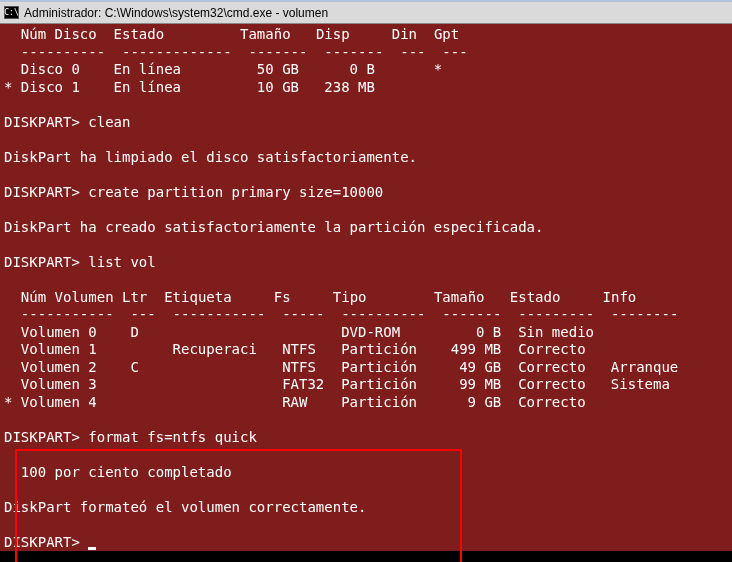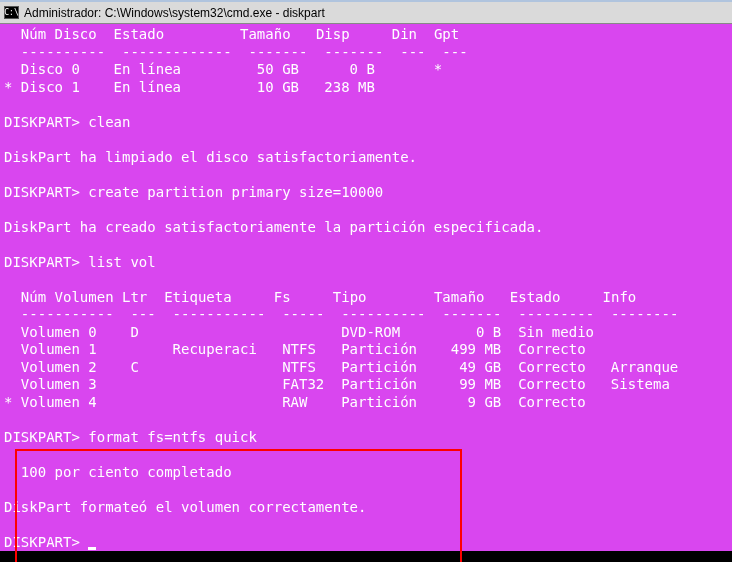--- a/index.html
+++ b/index.html
@@ -36,21 +36,21 @@
   font-size: 8px;
   font-family: monospace;
   display: inline-flex;
   align-items: center;
   justify-content: center;
   margin-right: 5px;
   border: 1px solid #555;
   line-height: 1;
 }
 .terminal {
-  background: #d946ef;
+  background: #7f1d1d;
   color: #fff;
   padding: 2px 0 0 0;
   white-space: pre;
   line-height: 1.25;
   position: relative;
 }
 .line { padding: 0 0 0 4px; }
 .cursor {
   display: inline-block;
   width: 8px;
@@ -68,17 +68,17 @@
   width: 447px;
   height: 118px;
 }
 </style>
 </head>
 <body>
 
 <div class="window">
   <div class="title-bar">
     <span class="icon">C:\</span>
-    <span>Administrador: C:\Windows\system32\cmd.exe - diskpart</span>
+    <span>Administrador: C:\Windows\system32\cmd.exe - volumen</span>
   </div>
 
   <div class="terminal"><div class="line">  <span>Núm Disco</span>  <span>Estado</span>         <span>Tamaño</span>   <span>Disp</span>     <span>Din</span>  <span>Gpt</span></div><div class="line">  <span>----------</span>  <span>-------------</span>  <span>-------</span>  <span>-------</span>  <span>---</span>  <span>---</span></div><div id="disk-rows"><div class="line">  Disco 0    En línea         50 GB      0 B       *</div><div class="line">* Disco 1    En línea         10 GB   238 MB        </div></div><div class="line"> </div><div class="line"><span>DISKPART&gt;</span> <span>clean</span></div><div class="line"> </div><div class="line">DiskPart ha limpiado el disco satisfactoriamente.</div><div class="line"> </div><div class="line"><span>DISKPART&gt;</span> <span>create partition primary size=10000</span></div><div class="line"> </div><div class="line">DiskPart ha creado satisfactoriamente la partición especificada.</div><div class="line"> </div><div class="line"><span>DISKPART&gt;</span> <span>list vol</span></div><div class="line"> </div><div class="line">  <span>Núm Volumen</span> <span>Ltr</span>  <span>Etiqueta</span>     <span>Fs</span>     <span>Tipo</span>        <span>Tamaño</span>   <span>Estado</span>     <span>Info</span></div><div class="line">  <span>-----------</span>  <span>---</span>  <span>-----------</span>  <span>-----</span>  <span>----------</span>  <span>-------</span>  <span>---------</span>  <span>--------</span></div><div id="vol-rows"><div class="line">  Volumen 0    D                        DVD-ROM         0 B  Sin medio  </div><div class="line">  Volumen 1         Recuperaci   NTFS   Partición    499 MB  Correcto   </div><div class="line">  Volumen 2    C                 NTFS   Partición     49 GB  Correcto   Arranque</div><div class="line">  Volumen 3                      FAT32  Partición     99 MB  Correcto   Sistema</div><div class="line">* Volumen 4                      RAW    Partición      9 GB  Correcto   </div></div><div class="line"> </div><div class="line"><span>DISKPART&gt;</span> <span>format fs=ntfs quick</span></div><div class="line"> </div><div class="line">  100 por ciento completado</div><div class="line"> </div><div class="line">DiskPart formateó el volumen correctamente.</div><div class="line"> </div><div class="line"><span>DISKPART&gt;</span> <span class="cursor"></span></div><div class="highlight-box"></div></div>
 </div>
 
 </body></html>

